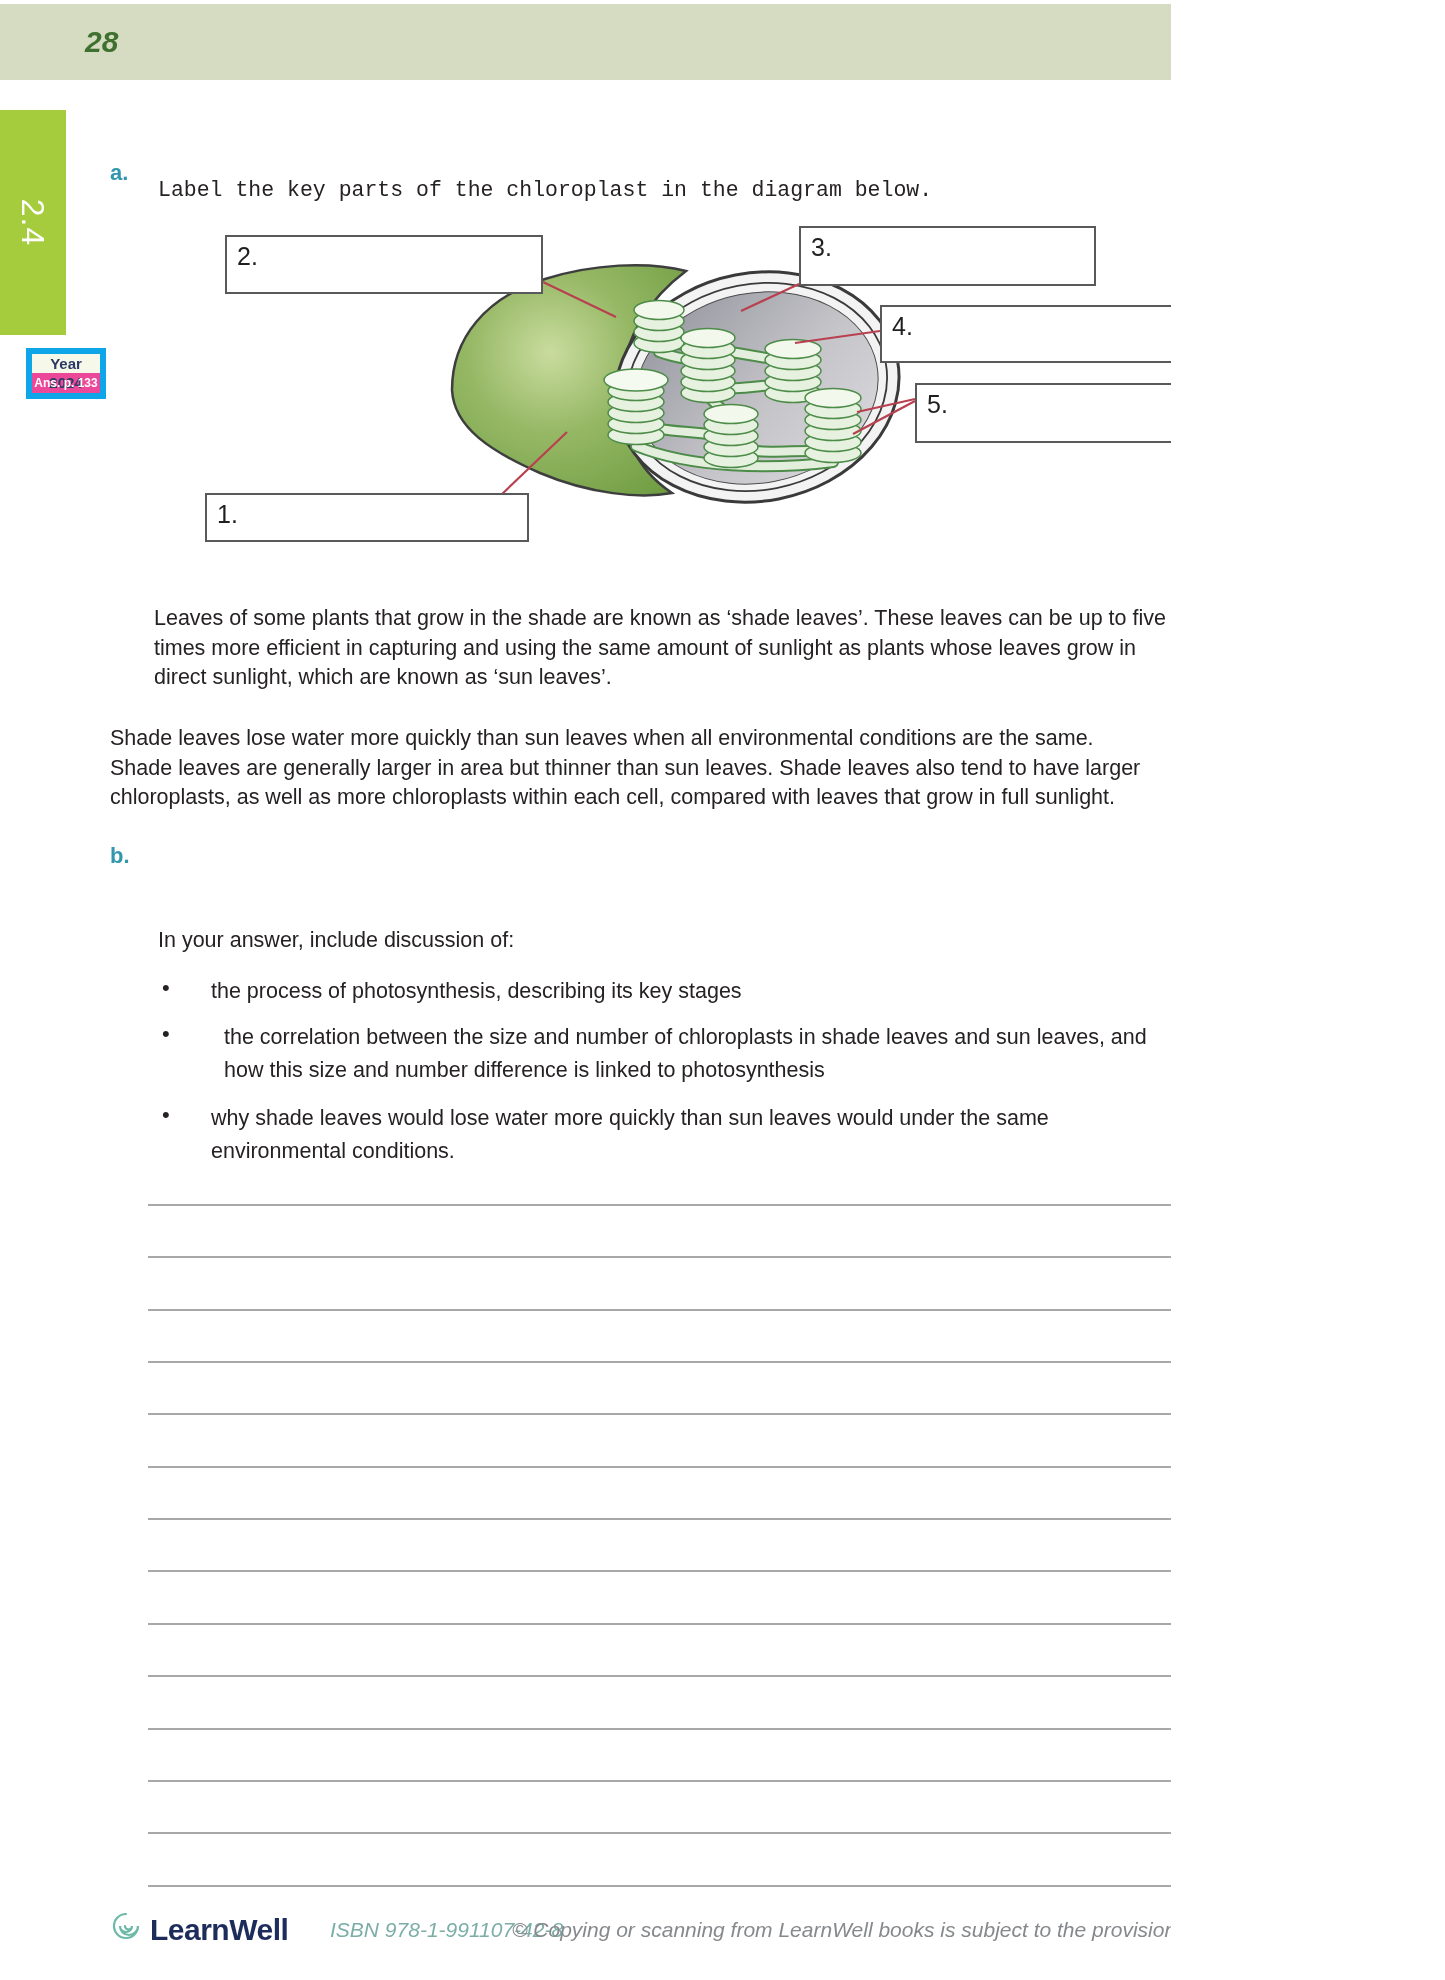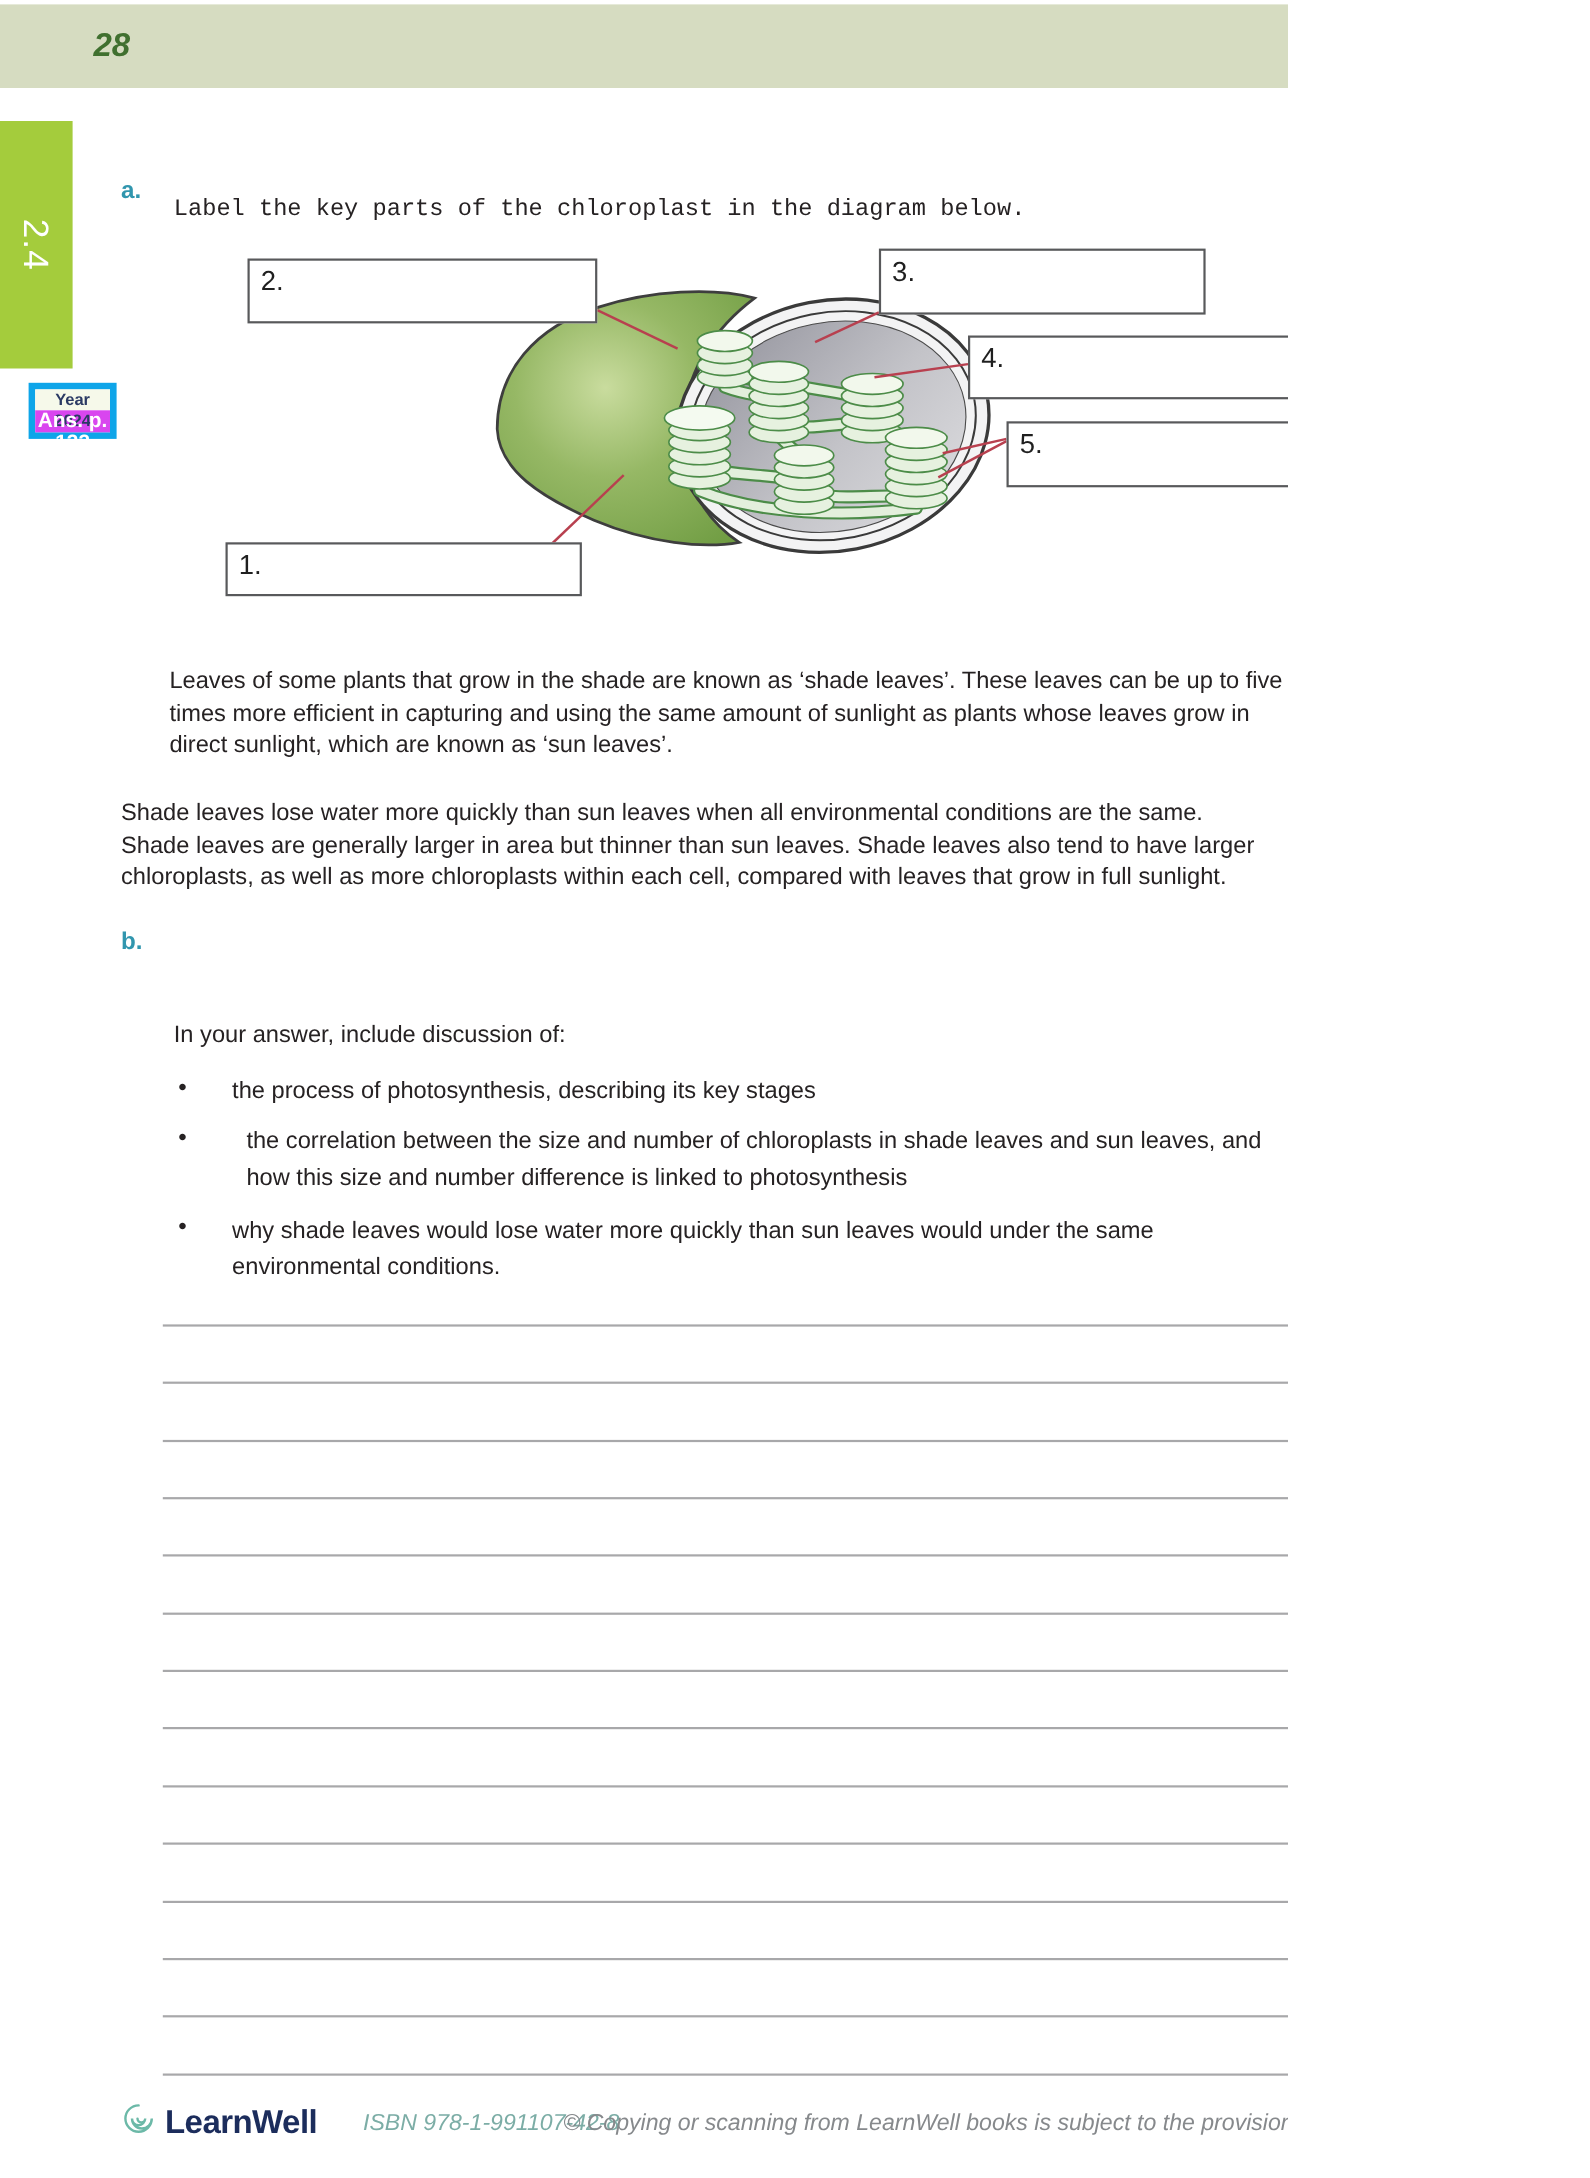--- a/index.html
+++ b/index.html
@@ -14,21 +14,21 @@
 
   
   .tab{left:0;top:110px;width:66px;height:225px;background:#a4cc3c;
        display:flex;align-items:center;justify-content:center;}
   .tab span{transform:rotate(90deg);color:#fff;font-size:32px;letter-spacing:1px;}
 
   
   .refbadge{left:26px;top:348px;width:80px;border:6px solid #0ea5e9;box-sizing:border-box;}
   .refbadge .yr{background:#f6f9ea;color:#2b3a64;font-weight:bold;font-size:15px;
                 text-align:center;line-height:19px;height:19px;}
-  .refbadge .ans{background:#d946ef;color:#ffffff;font-weight:bold;font-size:19px;
+  .refbadge .ans{background:#ec4899;color:#ffffff;font-weight:bold;font-size:12px;
                  text-align:center;line-height:20px;height:20px;}
 
   .qhead{left:110px;top:110px;font-size:30px;font-weight:bold;color:#7b2048;}
   .letter{font-size:22px;font-weight:bold;color:#3196ae;}
   .bodytxt{font-size:21.5px;line-height:29.5px;color:#262223;white-space:pre-line;}
 
   
   .labelbox{background:#fff;border:2px solid #58595b;box-sizing:border-box;z-index:3;}
   .labelbox .n{position:absolute;left:10px;top:5px;font-size:25px;color:#1f1f1f;}
 

